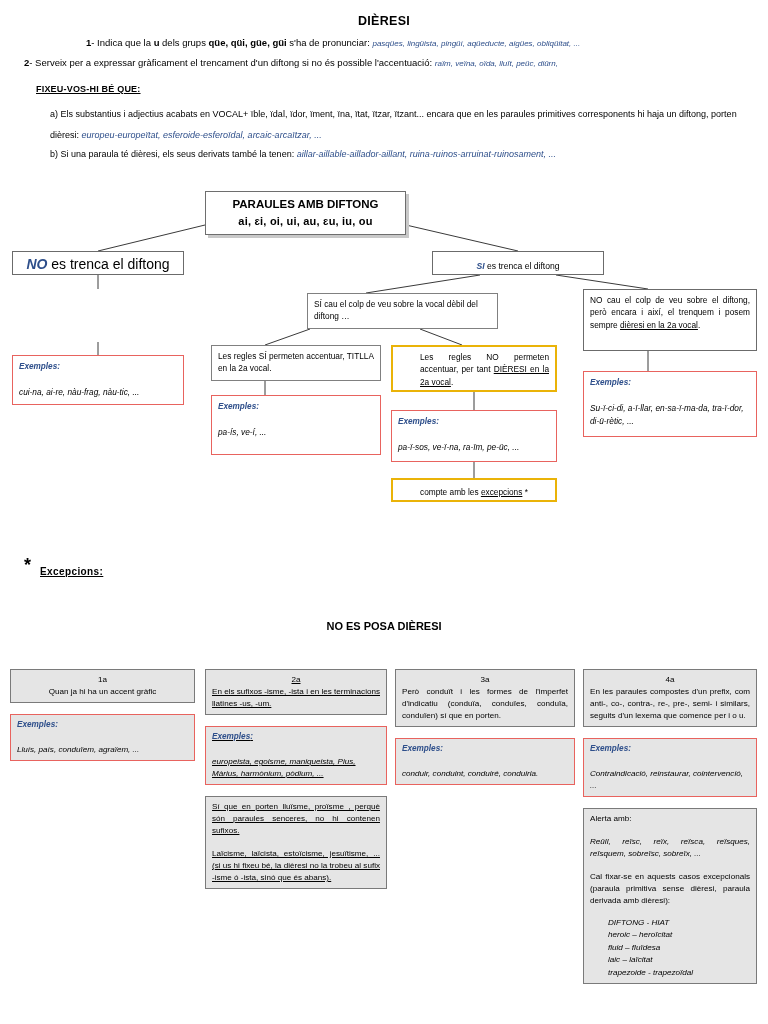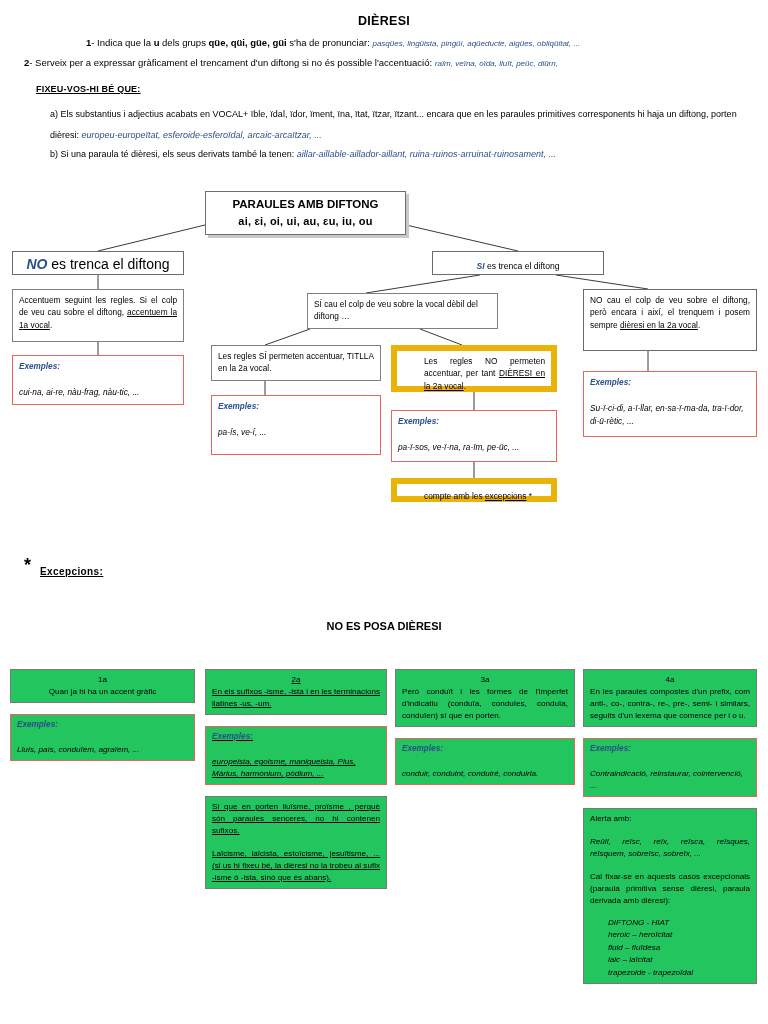--- a/index.html
+++ b/index.html
@@ -48,21 +48,21 @@
 
   
   .box {
     position: absolute;
     border: 1px solid #808080;
     background: #ffffff;
     font-size: 8.3px;
     line-height: 12.4px;
     padding: 4px 6px;
   }
-  .box.thick { border: 6px solid #eab308; padding-left: 27px; }
+  .box.thick { border: 2px solid #eab308; padding-left: 27px; }
   .box.red  { border: 1.4px solid #e8635e; }
   .box.gray2 { border: 1px solid #6b6b6b; }
   .box.just { text-align: justify; }
 
   .root-box {
     left: 205px; top: 191px; width: 201px; height: 44px;
     border: 1px solid #6e6e6e;
     box-shadow: 3px 3px 0 #c9c9c9;
     text-align: center;
     font-weight: bold;
@@ -107,21 +107,21 @@
   }
 
   .col { position: absolute; top: 669px; }
   .col1 { left: 10px;  width: 185px; }
   .col2 { left: 205px; width: 182px; text-decoration: underline; }
   .col3 { left: 395px; width: 180px; }
   .col4 { left: 583px; width: 174px; }
 
   .cbox {
     border: 1px solid #7a7a7a;
-    background: #22c55e;
+    background: #e5e5e5;
     font-size: 8.1px;
     line-height: 12px;
     padding: 4px 6px;
     margin-bottom: 11px;
   }
   .cbox.red { border: 1.4px solid #e8635e; }
   .cbox.just { text-align: justify; }
   .cbox .hd { text-align: center; }
   .cbox p { margin: 0; }
   .cbox p + p { margin-top: 11px; }
@@ -189,23 +189,20 @@
   </div>
 
   <div class="box nobreak-box gray2">
     <span class="i blue b">NO</span><span> es trenca el diftong</span>
   </div>
 
   <div class="box sibreak-box gray2">
     <span class="i blue b">SI</span><span> es trenca el diftong</span>
   </div>
 
-  <div class="box b-accentuem just">
-    <span>Accentuem seguint les regles. Si el colp de veu cau sobre el diftong, </span><span class="u">accentuem la 1a vocal</span><span>.</span>
-  </div>
 
   <div class="box b-ex1 red">
     <span class="exlabel">Exemples</span><span class="exlabel">:</span>
     <span class="exbody">cui-na,  ai-re,   nàu-frag,  nàu-tic,  ...</span>
   </div>
 
   <div class="box b-sicau">
     <span>SÍ cau el colp de veu sobre la vocal dèbil del diftong …</span>
   </div>
 

